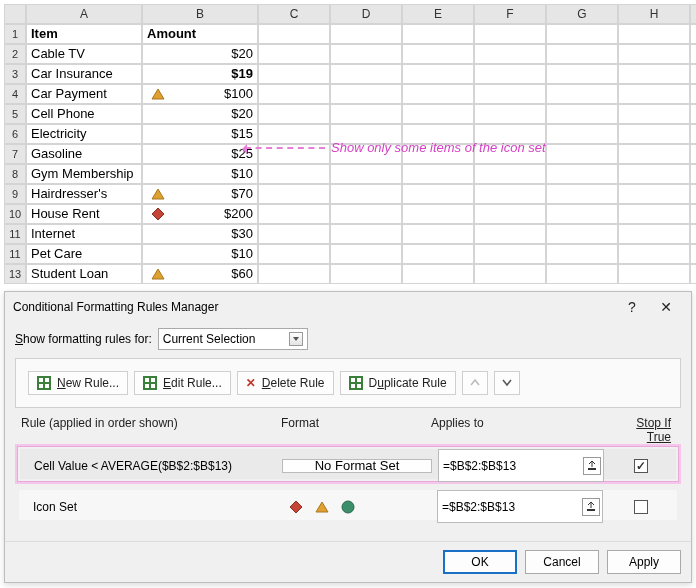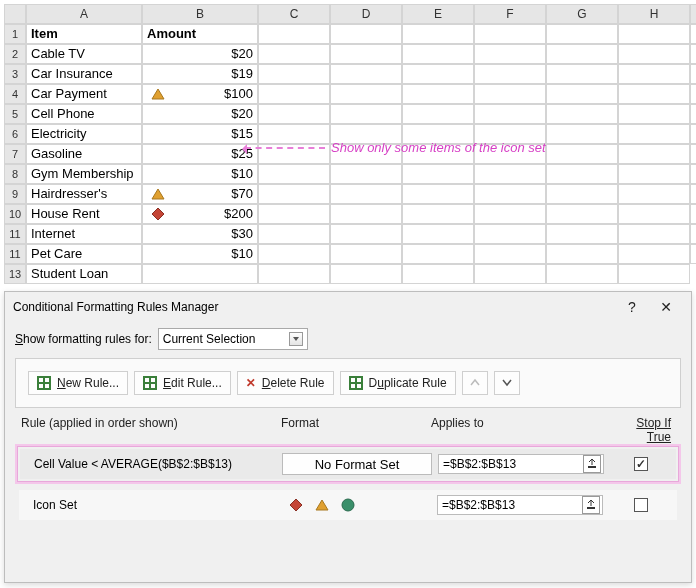--- a/index.html
+++ b/index.html
@@ -35,23 +35,23 @@
   .tbtn { border: 1px solid #cfcfcf; background: #fdfdfd; padding: 3px 8px; display: flex; align-items: center; gap: 6px; height: 24px; font-size: 12px; color: #222; }
   .sqbtn { width: 26px; height: 24px; border: 1px solid #cfcfcf; background: #fdfdfd; display:flex; align-items:center; justify-content:center;}
 
   .rules-head { display: grid; grid-template-columns: 260px 150px 180px 1fr; padding: 4px 6px 2px 6px; font-size: 12px; color: #222; }
   .rules-head .r { text-align: right; padding-right: 4px; text-decoration: underline; }
 
   .rules-box { border: 1px solid #e8a8da; outline: 2px solid #f4c7ea; padding: 2px; margin: 0 2px 6px 2px; }
   .rules-box2 { padding: 2px; margin: 0 2px; }
   .rule-row { display: grid; grid-template-columns: 258px 150px 178px 1fr; align-items: center; height: 30px; background: #eaeaea; padding: 0 4px; }
   .rule-row2 { background: #f7f7f7; }
-  .fmt-box { border: 1px solid #bbb; background: #fefefe; height: 22px; display:flex; align-items:center; justify-content:center; font-size: 13px; }
+  .fmt-box { border: 1px solid #bbb; background: #fefefe; height: 14px; display:flex; align-items:center; justify-content:center; font-size: 13px; }
   .fmt-icons { height: 22px; display:flex; align-items:center; gap: 12px; padding-left: 8px; }
-  .range-box { border: 1px solid #bbb; background: #fff; height: 20px; display:flex; align-items:center; padding: 0 2px 0 4px; justify-content: space-between; font-size: 12px; }
+  .range-box { border: 1px solid #bbb; background: #fff; height: 33px; display:flex; align-items:center; padding: 0 2px 0 4px; justify-content: space-between; font-size: 12px; }
   .picker { width: 18px; height: 18px; border: 1px solid #999; display:flex; align-items:center; justify-content:center; }
   .chk { width: 14px; height: 14px; border: 1px solid #555; background: #fff; display:flex; align-items:center; justify-content:center; margin: 0 auto; }
   .chk.checked::after { content: "✓"; font-size: 12px; line-height: 10px; color: #333; font-weight:bold; }
 
   .dlg-foot { border-top: 1px solid #ddd; padding: 8px 10px; display: flex; justify-content: flex-end; gap: 8px; }
   .fbtn { border: 1px solid #a9a9a9; background: #fdfdfd; width: 74px; height: 24px; font-size: 12px; }
   .fbtn.primary { border: 2px solid #1a6fc7; }
 
   .ico-grid { width:14px; height:14px; border:1px solid #3a7f3a; display:grid; grid-template-columns:1fr 1fr; grid-template-rows:1fr 1fr; }
   .ico-grid div{border:1px solid #3a7f3a;}
@@ -91,21 +91,21 @@
       </div>
       <div class="cell"></div>
       <div class="cell"></div>
       <div class="cell"></div>
       <div class="cell"></div>
       <div class="cell"></div>
       <div class="cell"></div>
       <div class="cell"></div>
       <div class="rowhdr">3</div>
       <div class="cell">Car Insurance</div>
-      <div class="cell right" style="display:flex;align-items:center;">
+      <div class="cell right" style="display:flex;align-items:center;font-weight:bold;">
         <span class="iconcell" style="width:20px;"></span>
         <span style="flex:1;text-align:right;">$19</span>
       </div>
       <div class="cell"></div>
       <div class="cell"></div>
       <div class="cell"></div>
       <div class="cell"></div>
       <div class="cell"></div>
       <div class="cell"></div>
       <div class="cell"></div>
@@ -233,20 +233,28 @@
       </div>
       <div class="cell"></div>
       <div class="cell"></div>
       <div class="cell"></div>
       <div class="cell"></div>
       <div class="cell"></div>
       <div class="cell"></div>
       <div class="cell"></div>
       <div class="rowhdr">13</div>
       <div class="cell">Student Loan</div>
+      <div class="cell right" style="display:flex;align-items:center;">
+        <span class="iconcell" style="width:20px;">
+          <svg width="14" height="14">
+            <path d="M7 2 L13 12 L1 12 Z" fill="#e0a030" stroke="#a87820"></path>
+          </svg>
+        </span>
+        <span style="flex:1;text-align:right;">$60</span>
+      </div>
       <div class="cell"></div>
       <div class="cell"></div>
       <div class="cell"></div>
       <div class="cell"></div>
       <div class="cell"></div>
       <div class="cell"></div>
       <div class="cell"></div>
     </div>
 </div>
 
@@ -372,13 +380,18 @@
         </div>
           </div>
         <div>
             <div class="chk"></div>
           </div>
       </div>
     </div>
 
     <div style="flex:1"></div>
   </div>
+  <div class="dlg-foot">
+    <button class="fbtn primary">OK</button>
+    <button class="fbtn">Cancel</button>
+    <button class="fbtn">Apply</button>
+  </div>
 </div>
 
 </body></html>

